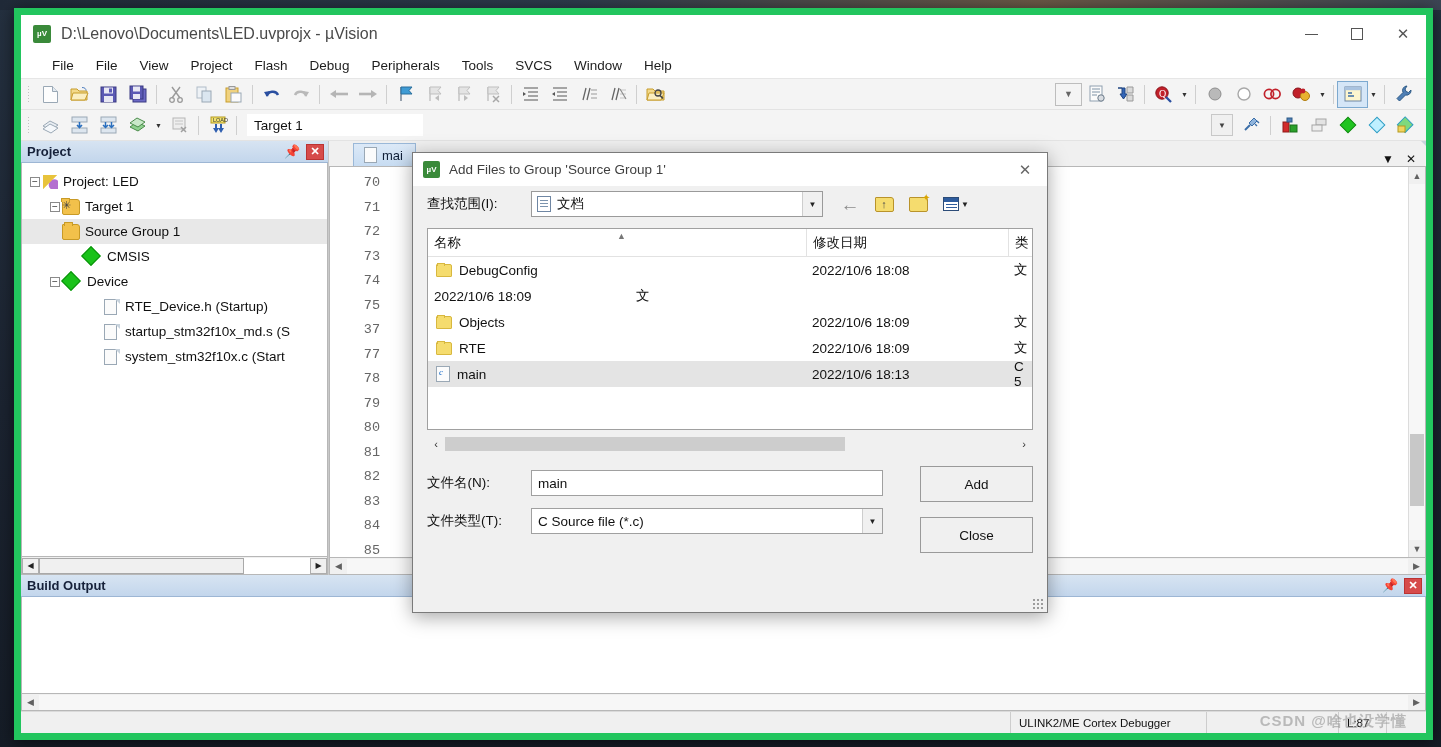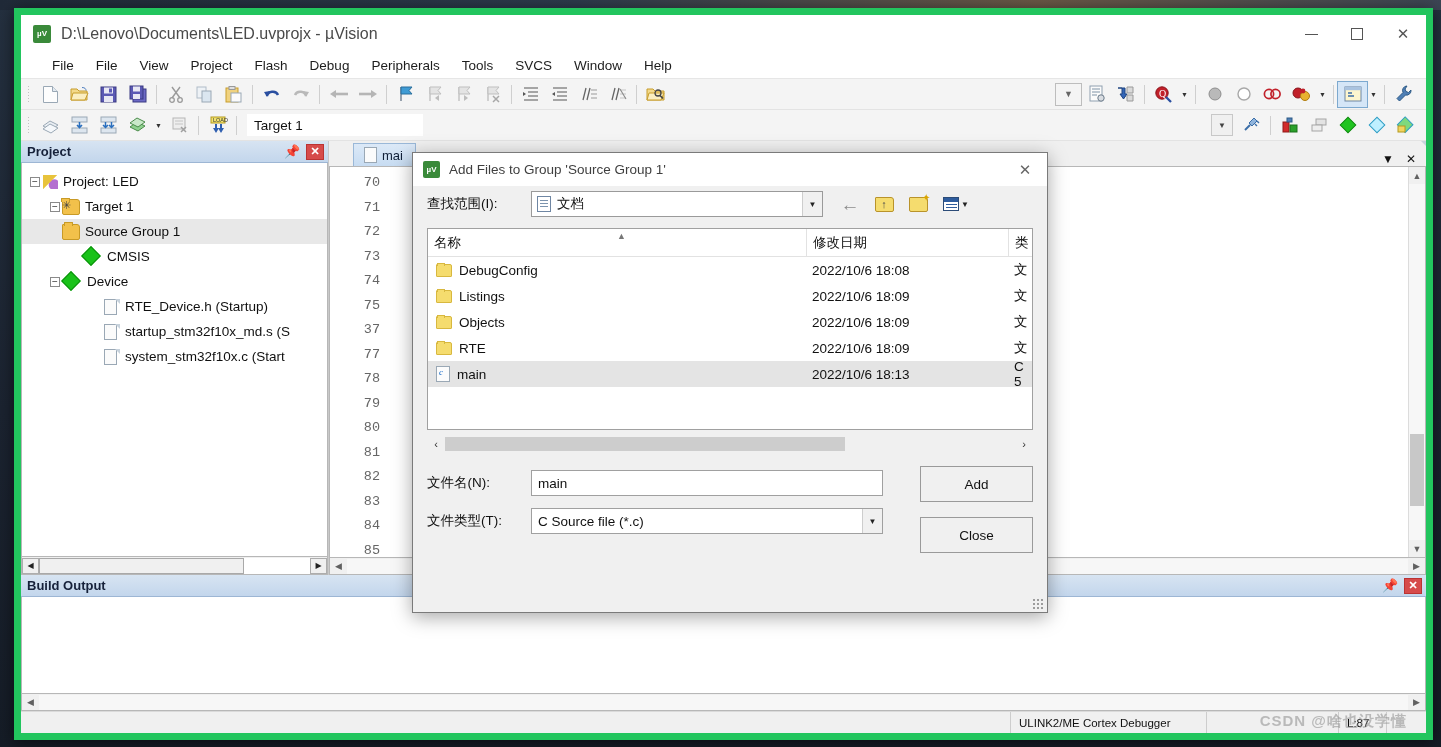--- a/index.html
+++ b/index.html
@@ -874,24 +874,20 @@
             <div class="fl-row">
               <div class="fl-c col-name">
                 <span class="mini-folder"></span>
                 <span>DebugConfig</span>
               </div>
               <div class="fl-c col-date">2022/10/6 18:08</div>
               <div class="fl-c col-type">文</div>
             </div>
 
             <div class="fl-row">
-              <div class="fl-c col-name">
-                <span class="mini-folder"></span>
-                <span>Listings</span>
-              </div>
               <div class="fl-c col-date">2022/10/6 18:09</div>
               <div class="fl-c col-type">文</div>
             </div>
 
             <div class="fl-row">
               <div class="fl-c col-name">
                 <span class="mini-folder"></span>
                 <span>Objects</span>
               </div>
               <div class="fl-c col-date">2022/10/6 18:09</div>

